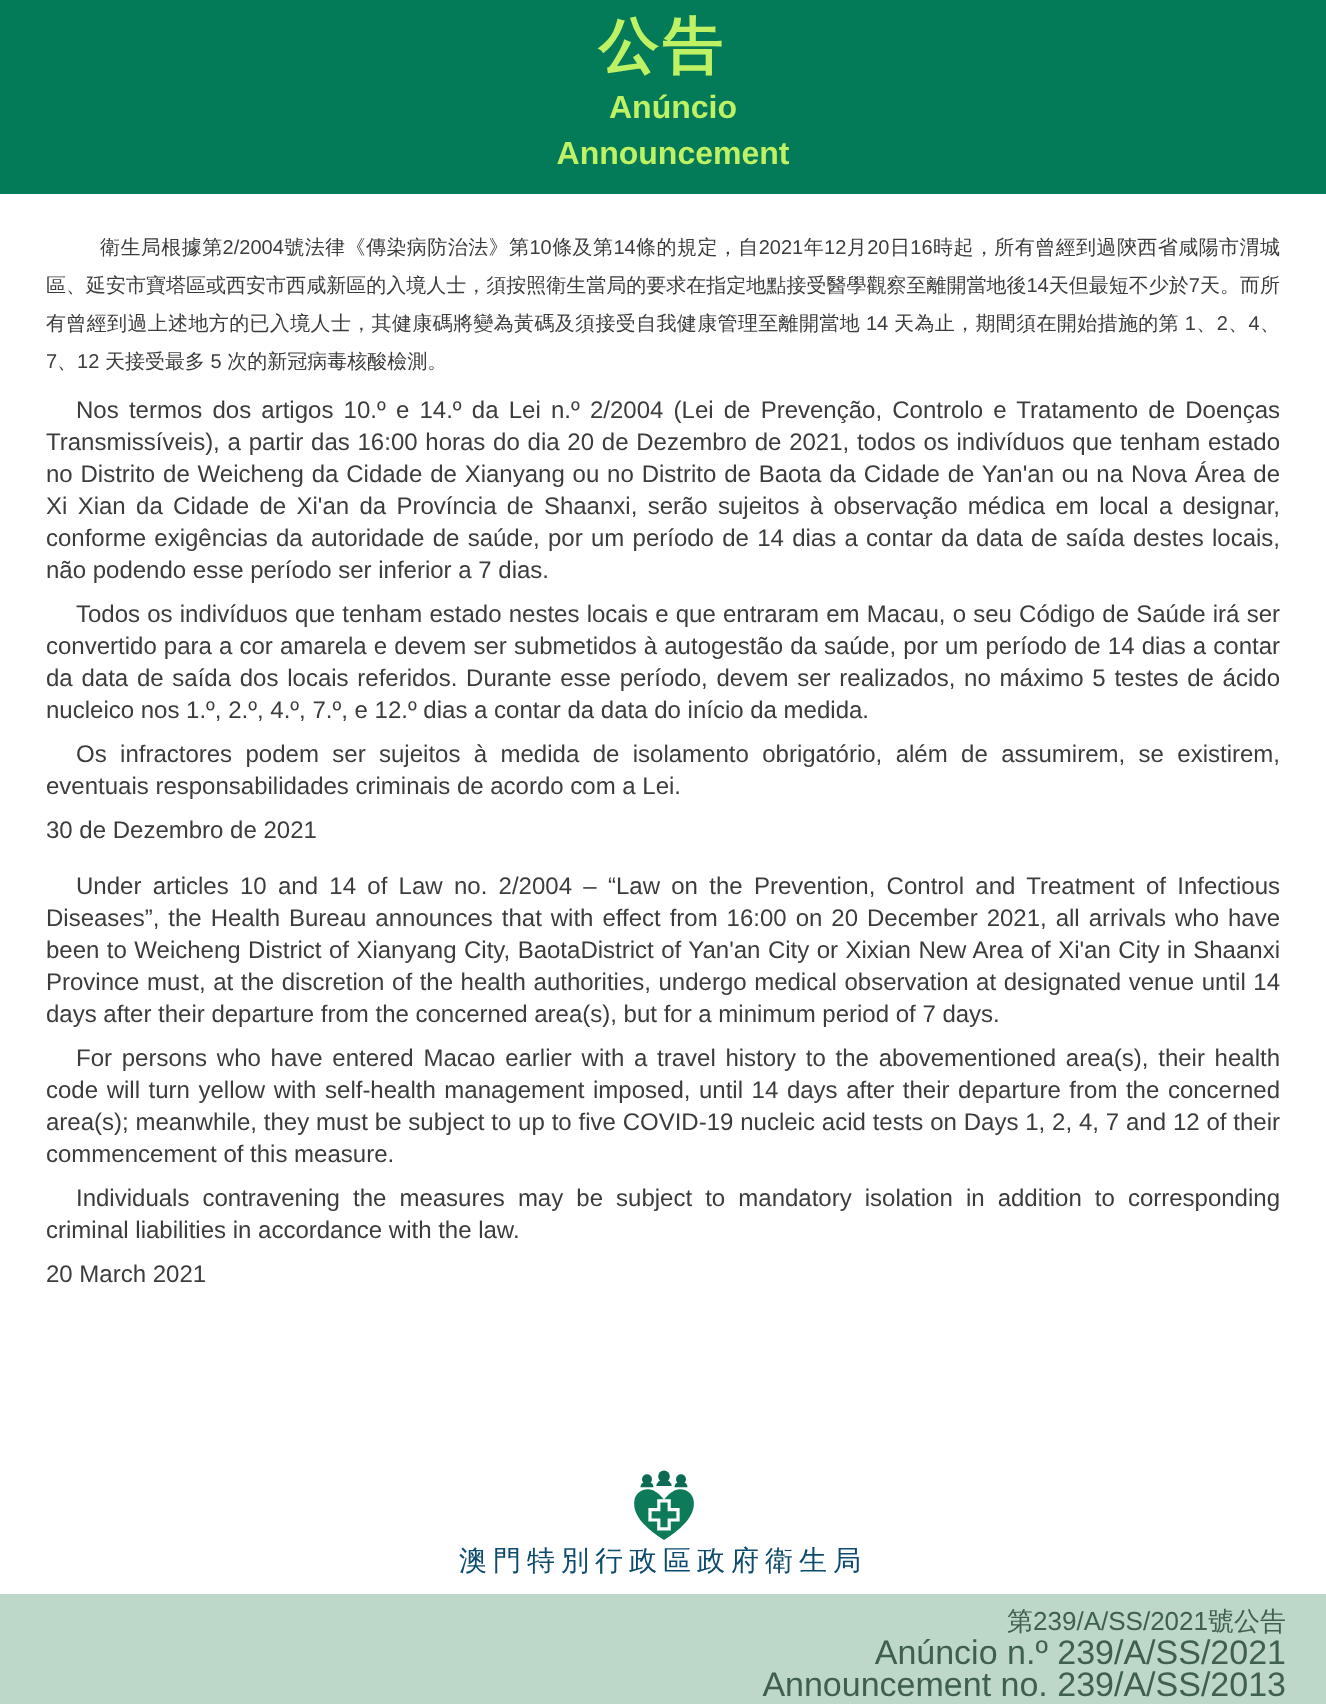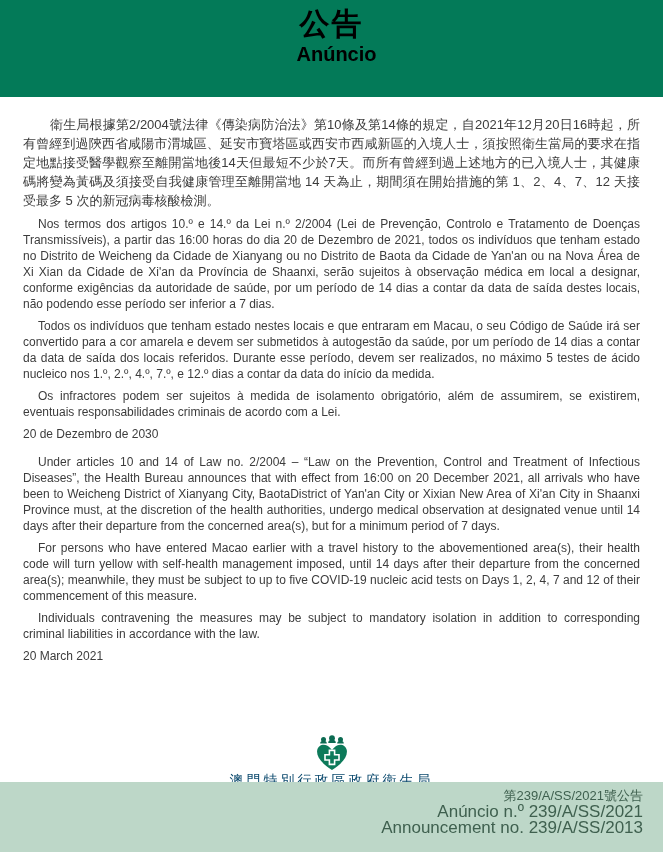--- a/index.html
+++ b/index.html
@@ -13,50 +13,50 @@
     background: #ffffff;
     overflow: hidden;
     margin: 0 auto;
   }
 
   
   .banner {
     width: 100%;
     height: 97px;
     background: #037a58;
-    color: #000000;
+    color: #bef264;
     text-align: center;
     padding-top: 5px;
   }
   .banner .title-cn {
     font-size: 30px;
     font-weight: bold;
     line-height: 38px;
     letter-spacing: 2px;
   }
   .banner .title-sub {
-    font-size: 20px;
+    font-size: 16px;
     font-weight: bold;
     line-height: 23px;
     padding-left: 10px;
   }
 
   
   .content {
     position: absolute;
     top: 97px;
     left: 0;
     right: 0;
     bottom: 117px;
     padding: 18px 23px 0 23px;
     overflow: hidden;
     color: #3c3c3c;
   }
   p.cn {
-    font-size: 13px;
+    font-size: 10px;
     line-height: 19px;
     text-align: justify;
     text-indent: 27px;
     margin-bottom: 6px;
   }
   p.latin {
     font-size: 12px;
     line-height: 16px;
     text-align: justify;
     text-indent: 15px;
@@ -89,49 +89,50 @@
     color: #4f4f4f;
     line-height: 11px;
   }
 
   
   .ref-band {
     position: absolute;
     left: 0;
     right: 0;
     bottom: 0;
-    height: 70px;
+    height: 55px;
     background: #bdd7c8;
     text-align: right;
     padding: 6px 20px 0 0;
     color: #3f604f;
   }
   .ref-band .ref-cn { font-size: 13px; line-height: 16px; }
   .ref-band .ref-latin { font-size: 17px; line-height: 16px; }
 </style>
 </head>
 <body>
 
 <div class="page">
 
   <header class="banner">
     <div class="title-cn">公告</div>
     <div class="title-sub">Anúncio</div>
+    <div class="title-sub">Announcement</div>
   </header>
 
   <main class="content">
     <section>
       <p class="cn">衛生局根據第2/2004號法律《傳染病防治法》第10條及第14條的規定，自2021年12月20日16時起，所有曾經到過陝西省咸陽市渭城區、延安市寶塔區或西安市西咸新區的入境人士，須按照衛生當局的要求在指定地點接受醫學觀察至離開當地後14天但最短不少於7天。而所有曾經到過上述地方的已入境人士，其健康碼將變為黃碼及須接受自我健康管理至離開當地 14 天為止，期間須在開始措施的第 1、2、4、7、12 天接受最多 5 次的新冠病毒核酸檢測。</p>
     </section>
 
     <section>
       <p class="latin">Nos termos dos artigos 10.º e 14.º da Lei n.º 2/2004 (Lei de Prevenção, Controlo e Tratamento de Doenças Transmissíveis), a partir das 16:00 horas do dia 20 de Dezembro de 2021, todos os indivíduos que tenham estado no Distrito de Weicheng da Cidade de Xianyang ou no Distrito de Baota da Cidade de Yan'an ou na Nova Área de Xi Xian da Cidade de Xi'an da Província de Shaanxi, serão sujeitos à observação médica em local a designar, conforme exigências da autoridade de saúde, por um período de 14 dias a contar da data de saída destes locais, não podendo esse período ser inferior a 7 dias.</p>
       <p class="latin">Todos os indivíduos que tenham estado nestes locais e que entraram em Macau, o seu Código de Saúde irá ser convertido para a cor amarela e devem ser submetidos à autogestão da saúde, por um período de 14 dias a contar da data de saída dos locais referidos. Durante esse período, devem ser realizados, no máximo 5 testes de ácido nucleico nos 1.º, 2.º, 4.º, 7.º, e 12.º dias a contar da data do início da medida.</p>
       <p class="latin">Os infractores podem ser sujeitos à medida de isolamento obrigatório, além de assumirem, se existirem, eventuais responsabilidades criminais de acordo com a Lei.</p>
-      <p class="latin date gap-after">20 de Dezembro de 2030</p>
+      <p class="latin date gap-after">30 de Dezembro de 2021</p>
     </section>
 
     <section>
       <p class="latin">Under articles 10 and 14 of Law no. 2/2004 – “Law on the Prevention, Control and Treatment of Infectious Diseases”, the Health Bureau announces that with effect from 16:00 on 20 December 2021, all arrivals who have been to Weicheng District of Xianyang City, BaotaDistrict of Yan'an City or Xixian New Area of Xi'an City in Shaanxi Province must, at the discretion of the health authorities, undergo medical observation at designated venue until 14 days after their departure from the concerned area(s), but for a minimum period of 7 days.</p>
       <p class="latin">For persons who have entered Macao earlier with a travel history to the abovementioned area(s), their health code will turn yellow with self-health management imposed, until 14 days after their departure from the concerned area(s); meanwhile, they must be subject to up to five COVID-19 nucleic acid tests on Days 1, 2, 4, 7 and 12 of their commencement of this measure.</p>
       <p class="latin">Individuals contravening the measures may be subject to mandatory isolation in addition to corresponding criminal liabilities in accordance with the law.</p>
       <p class="latin date">20 March 2021</p>
     </section>
   </main>
 

